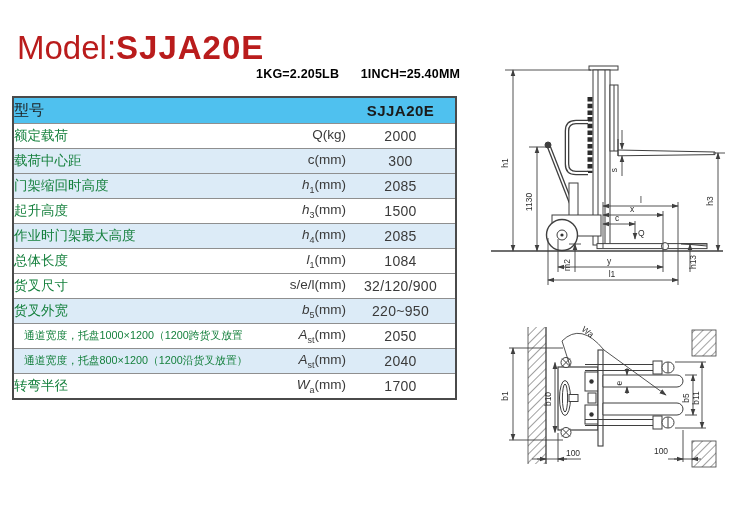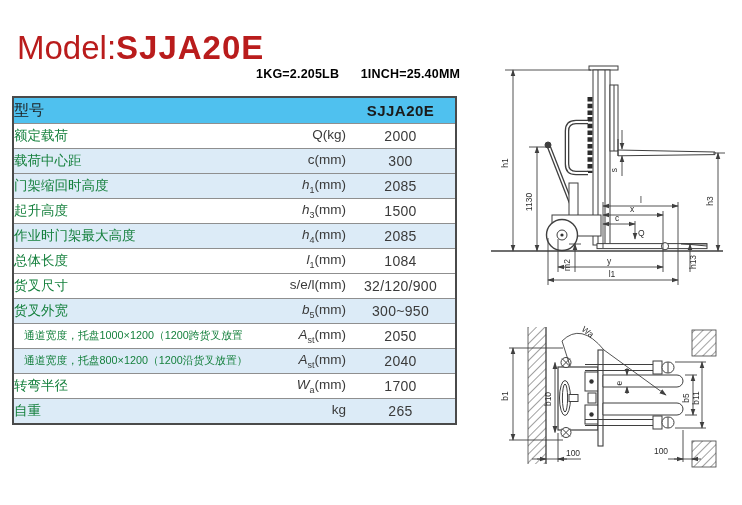--- a/index.html
+++ b/index.html
@@ -85,41 +85,36 @@
       <td class="val">1084</td>
     </tr>
         <tr>
       <td class="name">货叉尺寸</td>
       <td class="sym"><span>s/e/l</span><sub></sub><span>(mm)</span></td>
       <td class="val">32/120/900</td>
     </tr>
         <tr class="alt">
       <td class="name">货叉外宽</td>
       <td class="sym"><span class="it">b</span><sub>5</sub><span>(mm)</span></td>
-      <td class="val">300~950</td>
+      <td class="val">220~950</td>
     </tr>
         <tr class="long">
       <td class="name">通道宽度，托盘1000×1200（1200跨货叉放置）</td>
       <td class="sym"><span class="it">A</span><sub>st</sub><span>(mm)</span></td>
       <td class="val">2050</td>
     </tr>
         <tr class="alt long">
       <td class="name">通道宽度，托盘800×1200（1200沿货叉放置）</td>
       <td class="sym"><span class="it">A</span><sub>st</sub><span>(mm)</span></td>
       <td class="val">2040</td>
     </tr>
         <tr>
       <td class="name">转弯半径</td>
       <td class="sym"><span class="it">W</span><sub>a</sub><span>(mm)</span></td>
       <td class="val">1700</td>
-    </tr>
-        <tr class="alt">
-      <td class="name">自重</td>
-      <td class="sym"><span>kg</span><sub></sub><span></span></td>
-      <td class="val">265</td>
     </tr>
       </tbody>
   </table>
 
   <svg class="sideview" width="257" height="250" viewBox="0 0 257 250">
     <defs>
       <marker id="ar" viewBox="0 0 10 10" refX="9" refY="5" markerWidth="8" markerHeight="8" orient="auto-start-reverse">
         <path d="M0,1.6 L10,5 L0,8.4 z" fill="#3f3f3f"></path>
       </marker>
     </defs>

